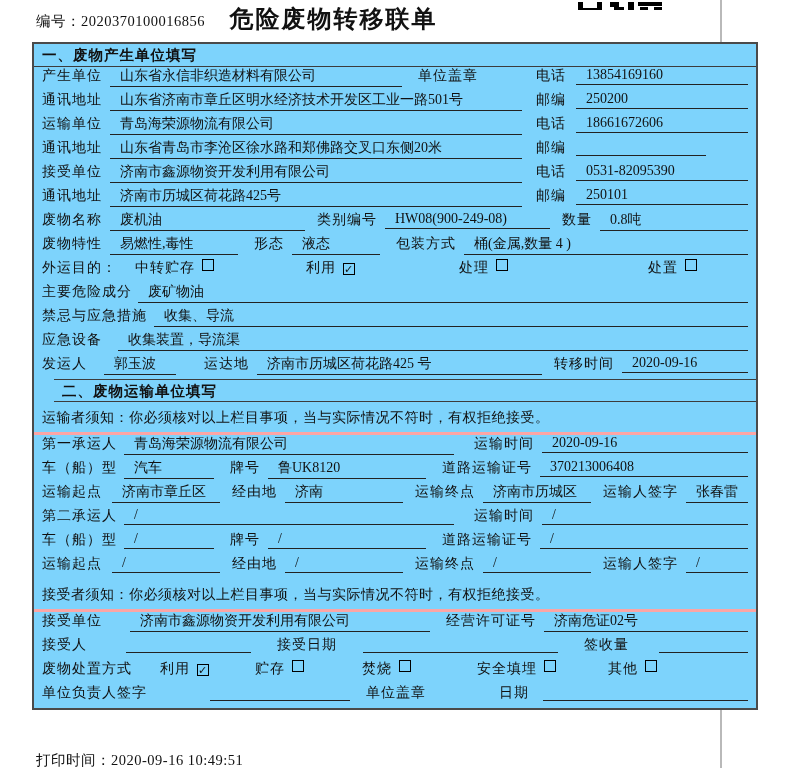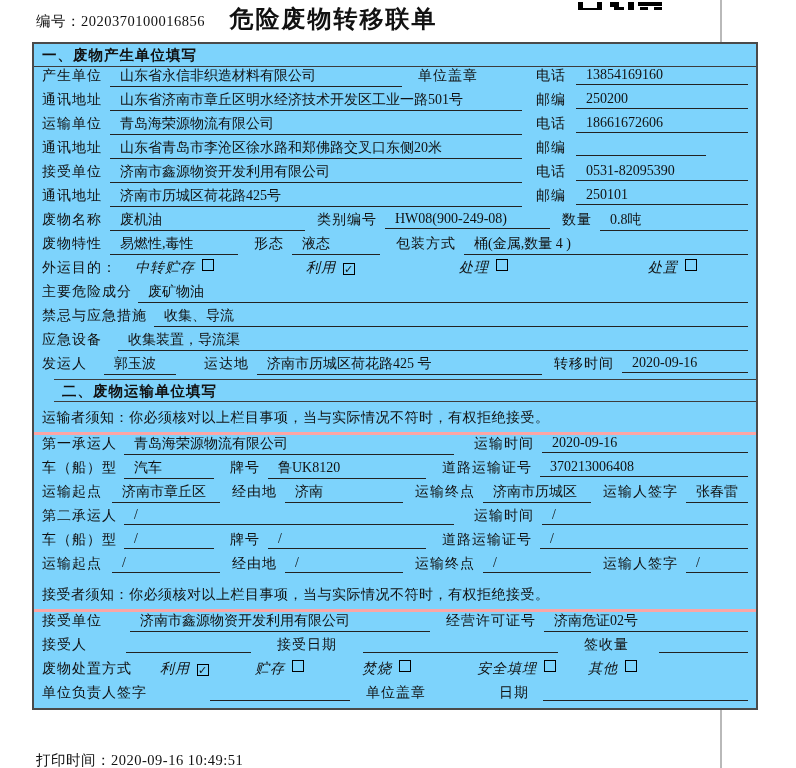--- a/index.html
+++ b/index.html
@@ -19,21 +19,21 @@
   .sec-header { height:23px; line-height:21px; font-weight:bold; font-size:14.5px; padding:1px 8px 0 8px; border-bottom:1px solid #3c3c3c; letter-spacing:1px; }
   .sec-top { border-top:1px solid #3c3c3c;margin-left:20px; }
   .notice-row { height:33px; line-height:32px; padding:0 8px; border-bottom:3px solid #fca5a5; letter-spacing:.5px; }
   .f-row { display:flex; align-items:flex-start; height:24px; padding:0 8px; }
   .lbl { white-space:nowrap; padding-bottom:2px; letter-spacing:1px; }
   .val { border-bottom:1px solid #222; padding:0 6px 1px 10px; white-space:nowrap; overflow:hidden; min-height:17px; }
   .fill { flex:1 1 auto; }
   .ml8{margin-left:8px;} .ml12{margin-left:12px;} .ml16{margin-left:16px;}
   .cb { display:inline-block; width:12px; height:12px; border:1px solid #000; margin-left:7px; margin-bottom:2px;
         font-size:11px; line-height:11px; text-align:center; vertical-align:-1px; font-family:"DejaVu Sans",sans-serif; }
-  .opt { white-space:nowrap; padding-bottom:1px; letter-spacing:1px;font-style:italic; }
+  .opt { white-space:nowrap; padding-bottom:1px; letter-spacing:1px; }
 
   
   .print-line { position:absolute; left:36px; top:751px; font-size:14.5px; letter-spacing:.5px; }
 </style>
 </head>
 <body>
 
 <div class="page">
   <div class="page-edge"></div>
 
@@ -227,21 +227,21 @@
       <span class="lbl" style="margin-left:26px">签收量</span>
       <span class="val fill" style="margin-left:30px"></span>
     </div>
 
     <div class="f-row">
       <span class="lbl">废物处置方式</span>
       <span class="opt" style="margin-left:28px"><span>利用</span><span class="cb">✓</span></span>
       <span class="opt" style="margin-left:46px"><span>贮存</span><span class="cb"></span></span>
       <span class="opt" style="margin-left:58px"><span>焚烧</span><span class="cb"></span></span>
       <span class="opt" style="margin-left:66px"><span>安全填埋</span><span class="cb"></span></span>
-      <span class="opt" style="margin-left:32px"><span>其他</span><span class="cb"></span></span>
+      <span class="opt" style="margin-left:52px"><span>其他</span><span class="cb"></span></span>
     </div>
 
     <div class="f-row">
       <span class="lbl" style="width:116px">单位负责人签字</span>
       <span class="val" style="width:140px;margin-left:52px"></span>
       <span class="lbl" style="margin-left:16px">单位盖章</span>
       <span class="fill"></span>
       <span class="lbl">日期</span>
       <span class="val" style="width:205px;margin-left:14px"></span>
     </div>

